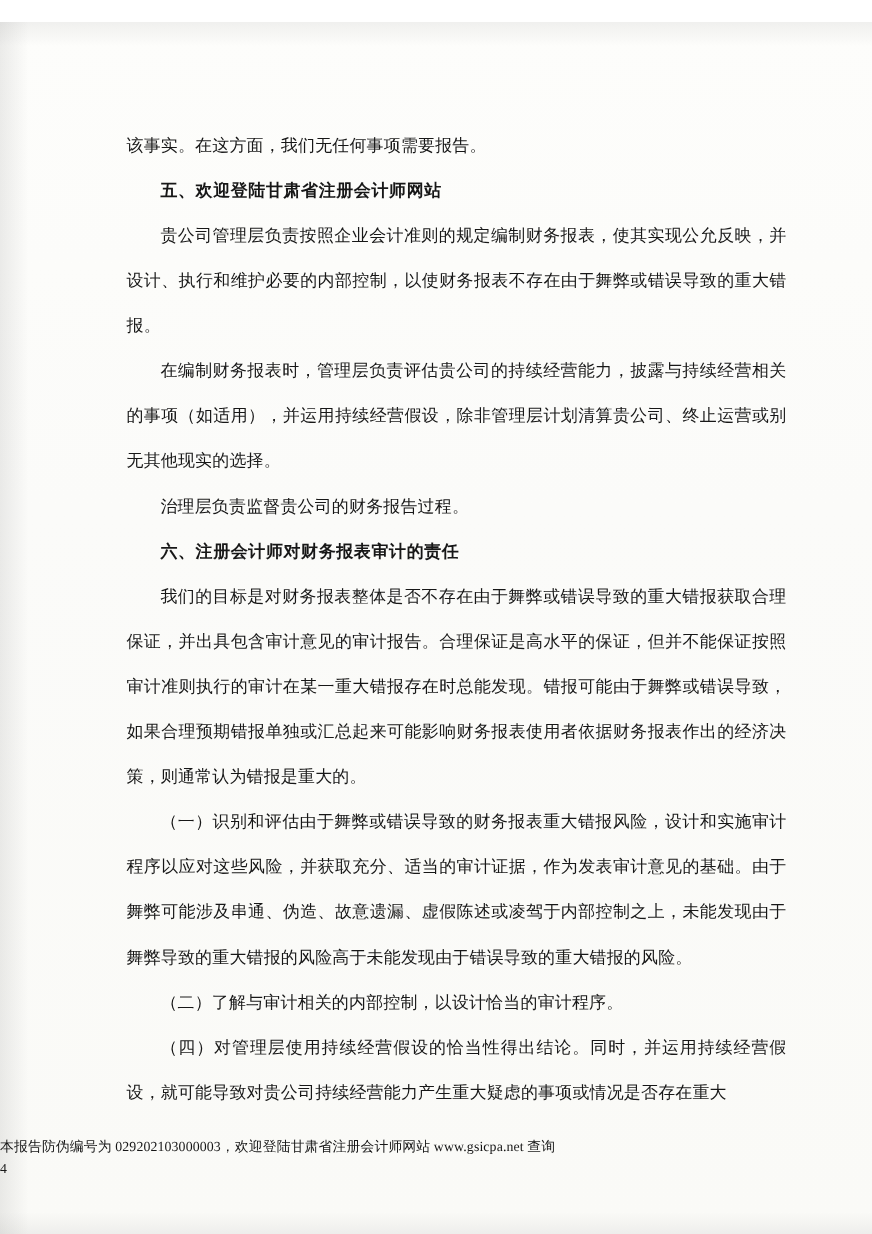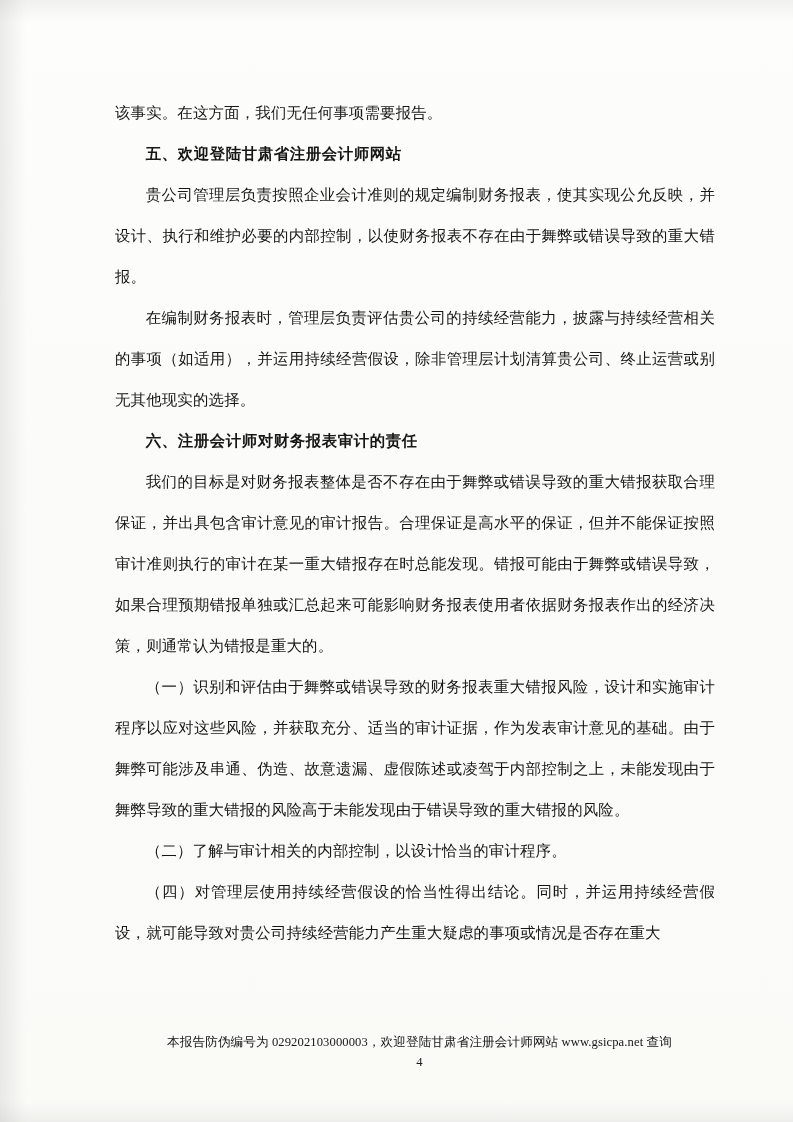--- a/index.html
+++ b/index.html
@@ -13,20 +13,21 @@
     font-family: "Liberation Serif", "DejaVu Serif", serif;
     color: #1a1a1a;
     position: relative;
     overflow: hidden;
   }
   
   .page {
     position: absolute;
     inset: 0;
     background: linear-gradient(180deg, #fdfdfb 0%, #fbfbf9 40%, #fafaf7 100%);
+    margin-top: 20px;
   }
   .page-inner {
     position: absolute;
     left: 0;
     top: 0;
     width: 793px;
     height: 1122px;
     box-sizing: border-box;
     padding: 92px 78px 0 115px;
   }
@@ -50,22 +51,21 @@
   .heading {
     text-indent: 2em;
     font-weight: bold;
     letter-spacing: 0.6px;
   }
   .footer {
     position: absolute;
     left: 0;
     right: 0;
     bottom: 52px;
-    text-align: center;
-    padding-left: 46px;
+    text-align: left;
   }
   .footer-line {
     font-size: 12.6px;
     color: #161616;
     letter-spacing: 0.1px;
     line-height: 19px;
   }
   .page-number {
     font-size: 12.6px;
     margin-top: 2px;
@@ -99,20 +99,21 @@
   <div class="edge-shade-left"></div>
   <div class="edge-shade-bottom"></div>
 
   <div class="page-inner">
     <div class="doc-body" id="doc-body">
 
     <p class="para noindent">该事实。在这方面，我们无任何事项需要报告。</p>
         <p class="heading">五、欢迎登陆甘肃省注册会计师网站</p>
         <p class="para">贵公司管理层负责按照企业会计准则的规定编制财务报表，使其实现公允反映，并设计、执行和维护必要的内部控制，以使财务报表不存在由于舞弊或错误导致的重大错报。</p>
         <p class="para">在编制财务报表时，管理层负责评估贵公司的持续经营能力，披露与持续经营相关的事项（如适用），并运用持续经营假设，除非管理层计划清算贵公司、终止运营或别无其他现实的选择。</p>
+        <p class="para">治理层负责监督贵公司的财务报告过程。</p>
         <p class="heading">六、注册会计师对财务报表审计的责任</p>
         <p class="para">我们的目标是对财务报表整体是否不存在由于舞弊或错误导致的重大错报获取合理保证，并出具包含审计意见的审计报告。合理保证是高水平的保证，但并不能保证按照审计准则执行的审计在某一重大错报存在时总能发现。错报可能由于舞弊或错误导致，如果合理预期错报单独或汇总起来可能影响财务报表使用者依据财务报表作出的经济决策，则通常认为错报是重大的。</p>
         <p class="para">（一）识别和评估由于舞弊或错误导致的财务报表重大错报风险，设计和实施审计程序以应对这些风险，并获取充分、适当的审计证据，作为发表审计意见的基础。由于舞弊可能涉及串通、伪造、故意遗漏、虚假陈述或凌驾于内部控制之上，未能发现由于舞弊导致的重大错报的风险高于未能发现由于错误导致的重大错报的风险。</p>
         <p class="para">（二）了解与审计相关的内部控制，以设计恰当的审计程序。</p>
         <p class="para">（四）对管理层使用持续经营假设的恰当性得出结论。同时，并运用持续经营假设，就可能导致对贵公司持续经营能力产生重大疑虑的事项或情况是否存在重大</p>
       </div>
   </div>
 
   <div class="footer">
     <div class="footer-line">本报告防伪编号为 029202103000003，欢迎登陆甘肃省注册会计师网站 www.gsicpa.net 查询</div>

